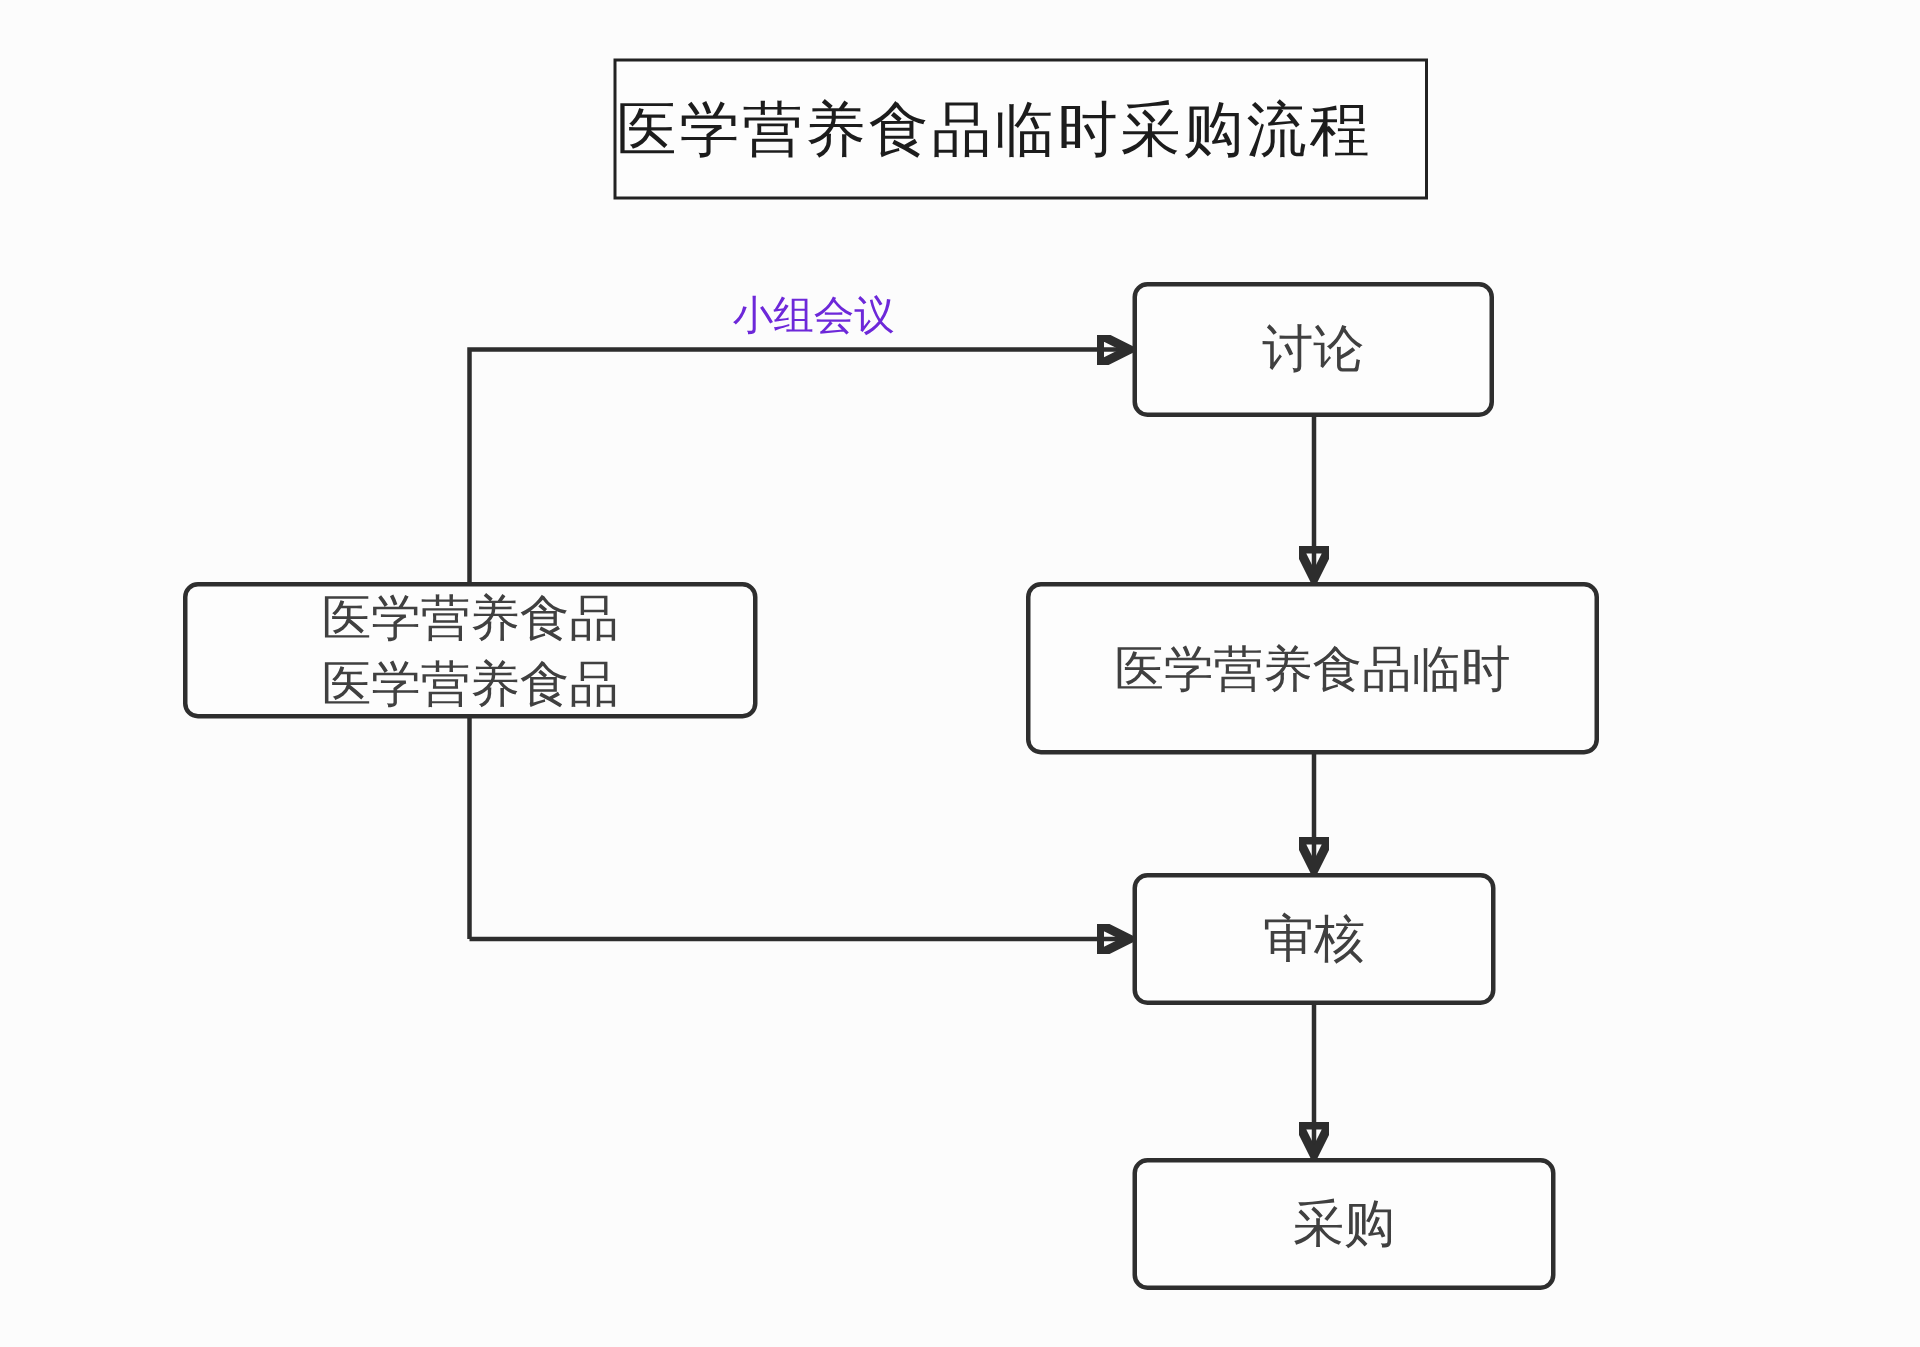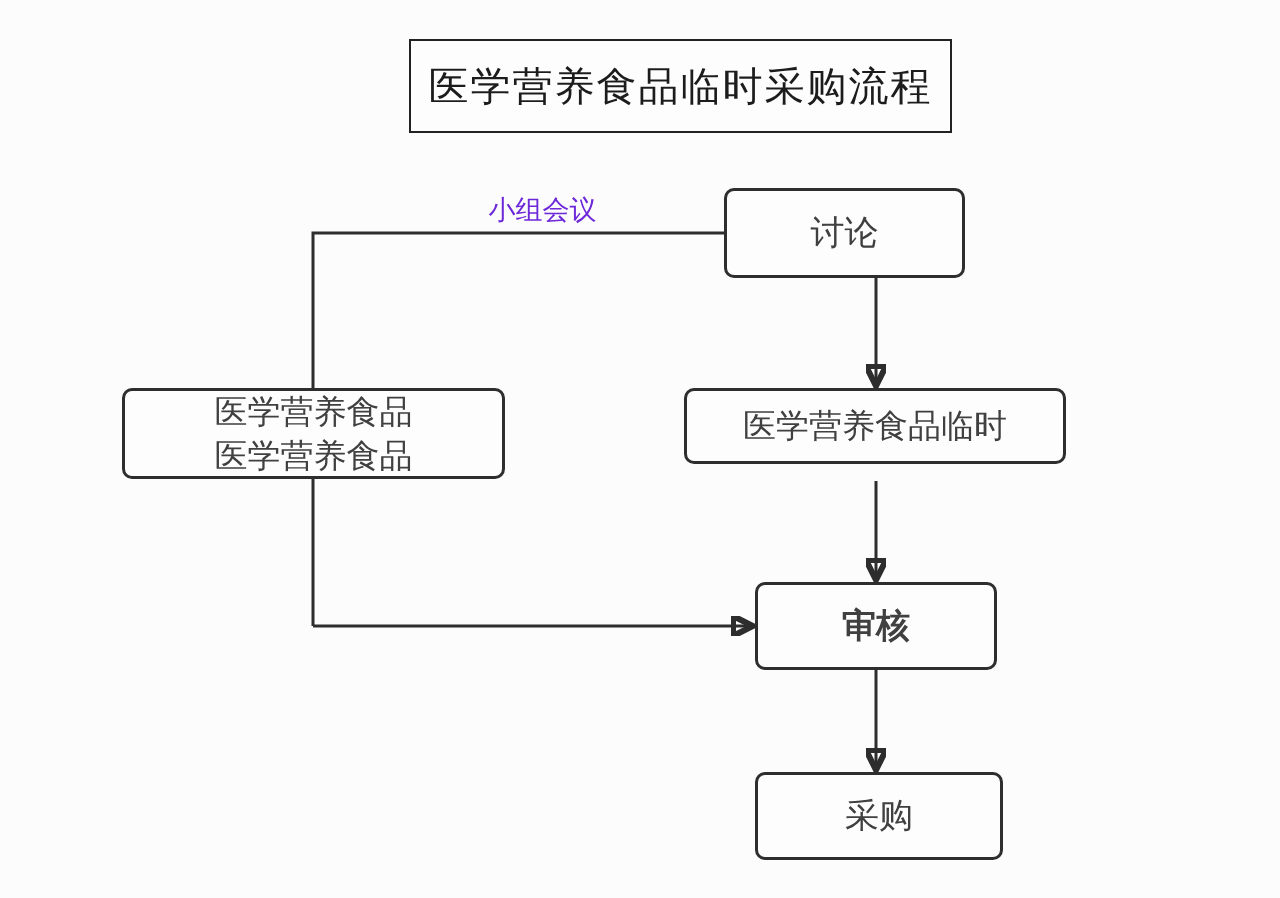--- a/index.html
+++ b/index.html
@@ -52,33 +52,33 @@
   .title-box{
     position:absolute;
     left:409px;top:39px;
     width:543px;height:94px;
     z-index:2;
     background:var(--node-fill);
     border:2px solid #222;
     border-radius:0;
     display:flex;
     align-items:center;
-    justify-content:center;
+    justify-content:flex-start;
     box-sizing:border-box;
     font-family:"Liberation Serif", serif;
     font-size:40px;
     letter-spacing:2px;
     color:var(--title-color);
     font-weight:500;
   }
-  .node-discuss{left:724px;top:188px;width:241px;height:90px;font-size:34px;}
+  .node-discuss{left:755px;top:188px;width:241px;height:90px;font-size:34px;}
   .node-group{left:122px;top:388px;width:383px;height:91px;font-size:33px;line-height:1.32;}
-  .node-form{left:684px;top:388px;width:382px;height:76px;font-size:33px;line-height:1.32;}
-  .node-review{left:755px;top:582px;width:242px;height:88px;font-size:34px;font-weight:bold;}
-  .node-purchase{left:755px;top:772px;width:248px;height:88px;font-size:34px;}
+  .node-form{left:684px;top:388px;width:382px;height:115px;font-size:33px;line-height:1.32;}
+  .node-review{left:755px;top:582px;width:242px;height:88px;font-size:34px;}
+  .node-purchase{left:755px;top:772px;width:282px;height:88px;font-size:34px;}
   .edge-label{
     position:absolute;
     left:455px;top:192px;
     width:175px;
     z-index:2;
     text-align:center;
     font-size:27px;
     color:#6d28d9;
   }
 </style>

